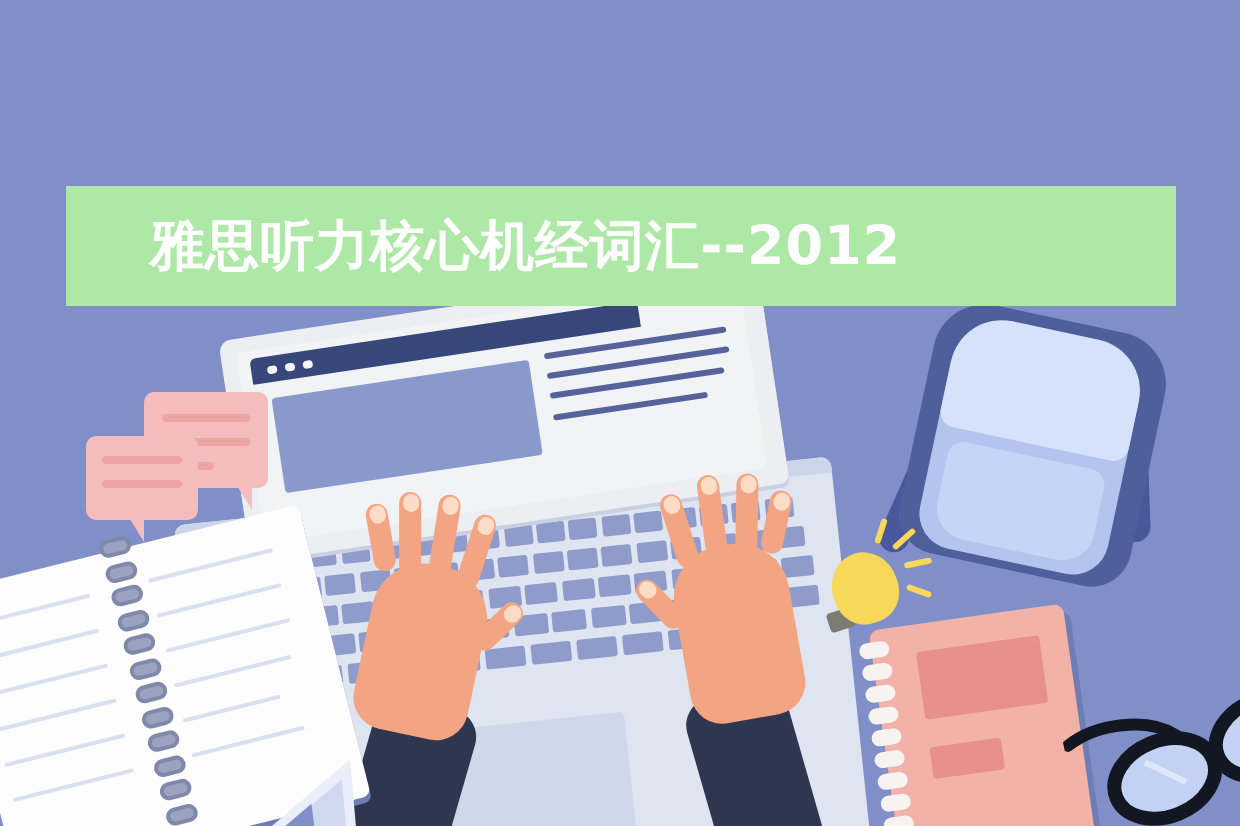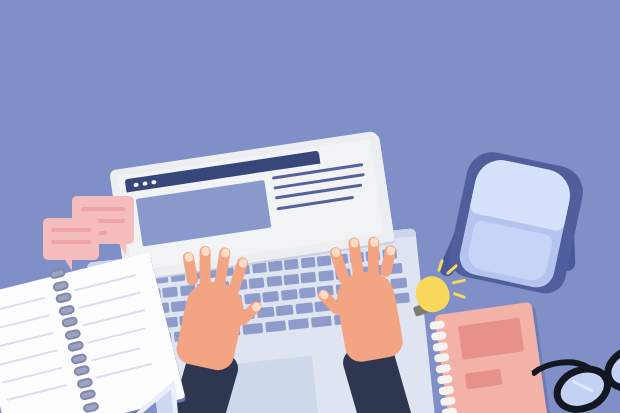--- a/index.html
+++ b/index.html
@@ -621,14 +621,17 @@
     <svg width="104" height="70" viewBox="0 0 104 70">
       <path d="M2 10 C 18 2, 44 4, 56 16" stroke="#131722" stroke-width="6" fill="none" stroke-linecap="round"></path>
       <ellipse cx="46" cy="36" rx="26" ry="19" fill="#c3d2f2" stroke="#131722" stroke-width="7" transform="rotate(-10 46 36)"></ellipse>
       <ellipse cx="100" cy="26" rx="26" ry="19" fill="#c3d2f2" stroke="#131722" stroke-width="7" transform="rotate(-10 100 26)"></ellipse>
       <path d="M70 30 L 76 28" stroke="#131722" stroke-width="6" fill="none"></path>
       <path d="M38 26 L 56 40" stroke="#e4ecfb" stroke-width="3" fill="none" opacity="0.85"></path>
       <path d="M92 16 L 110 30" stroke="#e4ecfb" stroke-width="3" fill="none" opacity="0.85"></path>
     </svg>
   </div>
 
+  <div id="title-banner">
+    <span id="title-text">雅思听力核心机经词汇--2012</span>
+  </div>
 
 </div>
 
 </body></html>

